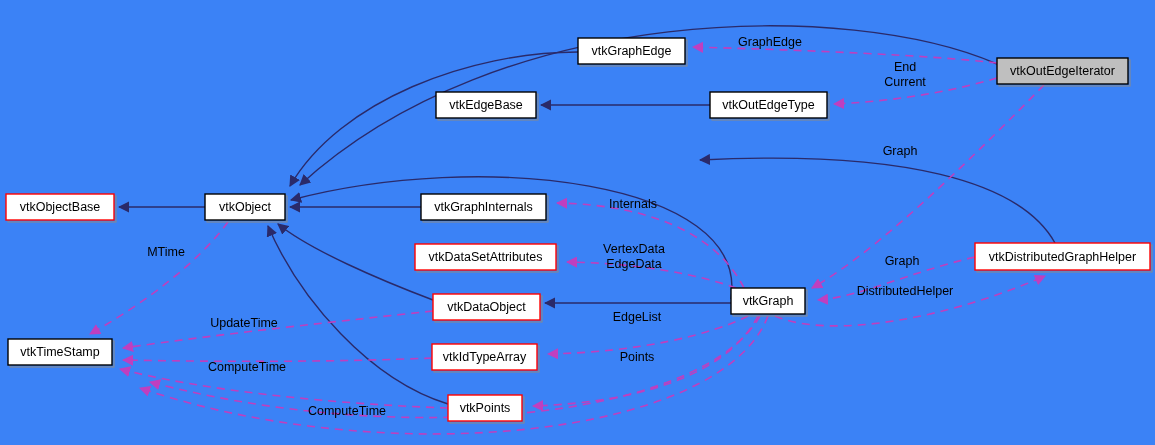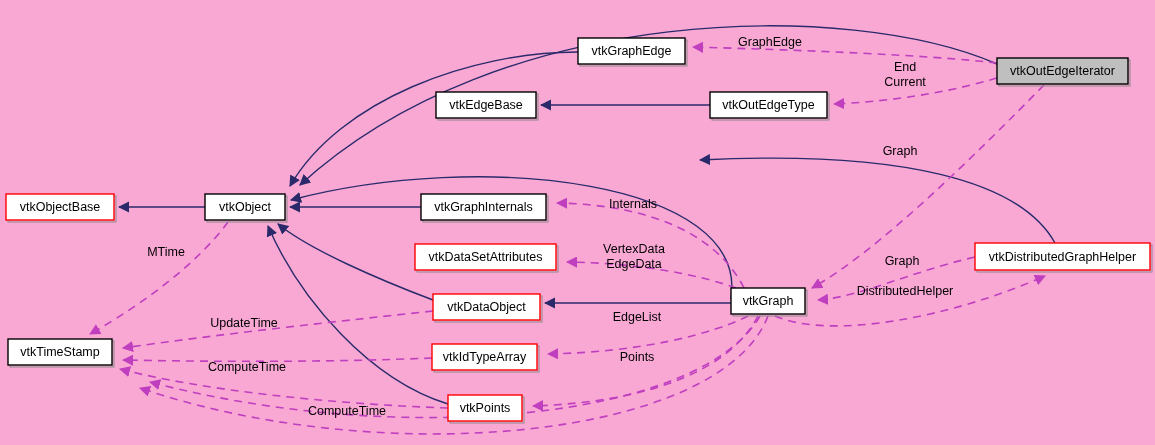--- a/index.html
+++ b/index.html
@@ -1,17 +1,17 @@
 <!DOCTYPE html>
 <html><head>
 <meta charset="utf-8">
 <style>
   html,body{margin:0;padding:0;background:#ffffff;}
   body{font-family:"Liberation Sans",sans-serif;}
-  #canvas{position:relative;width:1155px;height:445px;background:#f9a8d4;overflow:hidden;}
+  #canvas{position:relative;width:1155px;height:445px;background:#3b82f6;overflow:hidden;}
   #graph{position:absolute;left:0;top:0;}
   .node-label{font-family:"Liberation Sans",sans-serif;font-size:12.5px;fill:#000000;text-anchor:middle;dominant-baseline:middle;}
   .edge-label{font-family:"Liberation Sans",sans-serif;font-size:12.5px;fill:#000000;text-anchor:middle;dominant-baseline:middle;}
   .inherit-line{fill:none;stroke:#2a2a6a;stroke-width:1.4;}
   .usage-line{fill:none;stroke:#bf3fbf;stroke-width:1.6;stroke-dasharray:8 6;}
   .box-rect{stroke-width:1.4;}
 </style>
 </head>
 <body>
 

